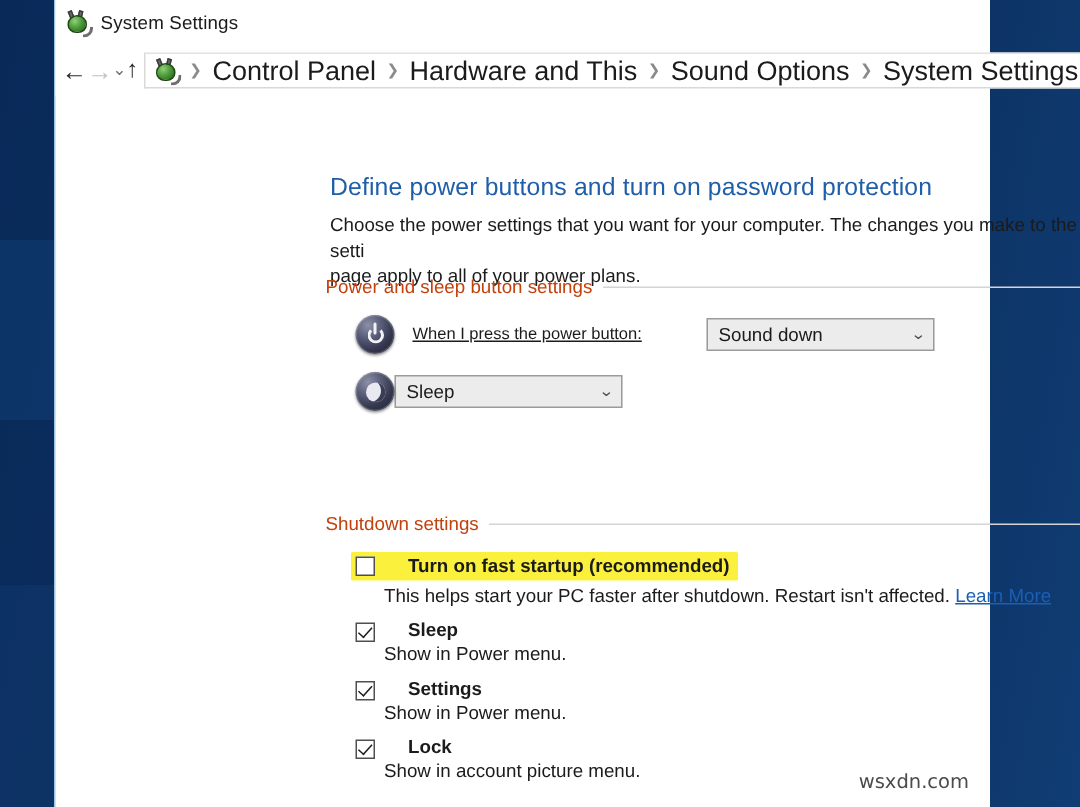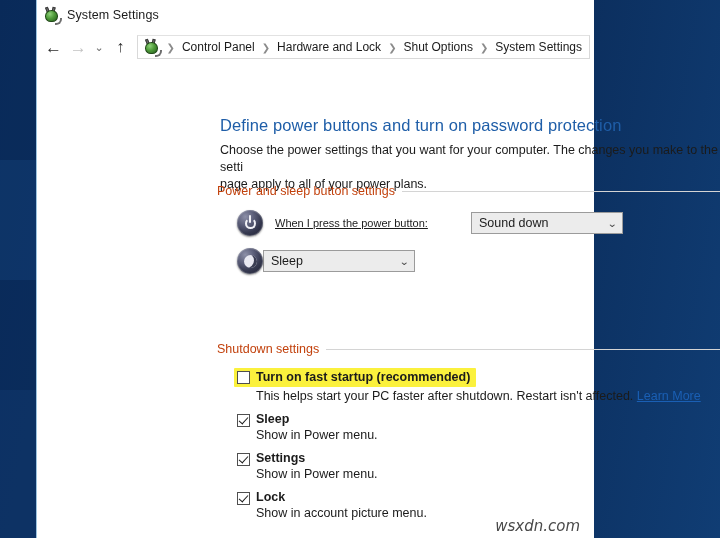--- a/index.html
+++ b/index.html
@@ -29,21 +29,21 @@
     position: absolute;
     left: 0;
     width: 36px;
     opacity: .55;
   }
   
   .window {
     position: absolute;
     left: 36px;
     top: 0;
-    width: 558px;
+    width: 624px;
     height: 538px;
     background: #ffffff;
     border-left: 1px solid #9dc4e0;
     box-sizing: border-box;
   }
   
   .titlebar {
     height: 30px;
     display: flex;
     align-items: center;
@@ -119,21 +119,21 @@
     margin-right: 4px;
     border: 1px solid #d9d9d9;
     border-top-color: #e2e2e2;
     background: #ffffff;
     display: flex;
     align-items: center;
     padding: 0 5px;
     box-sizing: border-box;
   }
   .crumb {
-    font-size: 12px;
+    font-size: 18px;
     color: #1b1b1b;
     white-space: nowrap;
     padding: 0 2px;
   }
   .crumb-sep {
     color: #8b8b8b;
     font-size: 10px;
     padding: 0 5px;
     user-select: none;
   }
@@ -256,20 +256,21 @@
     font-size: 10px;
     transform: scaleX(1.25);
   }
 
   
   .check-row {
     display: flex;
     align-items: flex-start;
     padding-left: 20px;
     margin-top: 9px;
+    gap: 16px;
   }
   .check-row.first { margin-top: 10px; }
   .cbox {
     width: 13px;
     height: 13px;
     border: 1px solid #4f4f4f;
     background: #ffffff;
     box-sizing: border-box;
     flex: none;
     margin-top: 2px;
@@ -309,25 +310,24 @@
     border-radius: 1px;
   }
   .hl-row .cbox { margin-top: 1px; }
   .link {
     color: #1a5fb4;
     text-decoration: underline;
   }
   .watermark {
     position: absolute;
     right: 14px;
-    bottom: 3px;
-    font-size: 15px;
+    bottom: 9px;
+    font-size: 13px;
     color: #4a4a4a;
     font-family: "DejaVu Sans", sans-serif;
-    font-style: italic;
   }
 </style>
 </head>
 <body>
 
 <div id="screen">
 
   <div class="desktop">
     <div class="desktop-band" style="top:0;height:160px;background:#0a2a57;"></div>
     <div class="desktop-band" style="top:160px;height:120px;background:#113a70;"></div>
@@ -358,23 +358,23 @@
           <span class="app-icon">
             <span class="prong a"></span>
             <span class="prong b"></span>
             <span class="blob"></span>
             <span class="cord"></span>
           </span>
         </span>
         <span class="crumb-sep">❯</span>
         <span class="crumb">Control Panel</span>
         <span class="crumb-sep">❯</span>
-        <span class="crumb">Hardware and Lock</span>
+        <span class="crumb">Hardware and This</span>
         <span class="crumb-sep">❯</span>
-        <span class="crumb">Shut Options</span>
+        <span class="crumb">Sound Options</span>
         <span class="crumb-sep">❯</span>
         <span class="crumb">System Settings</span>
       </div>
     </div>
 
     <div class="content">
 
       <div class="page-head">
         <h1 class="page-title">Define power buttons and turn on password protection</h1>
         <div class="page-desc">Choose the power settings that you want for your computer. The changes you make to the setti

